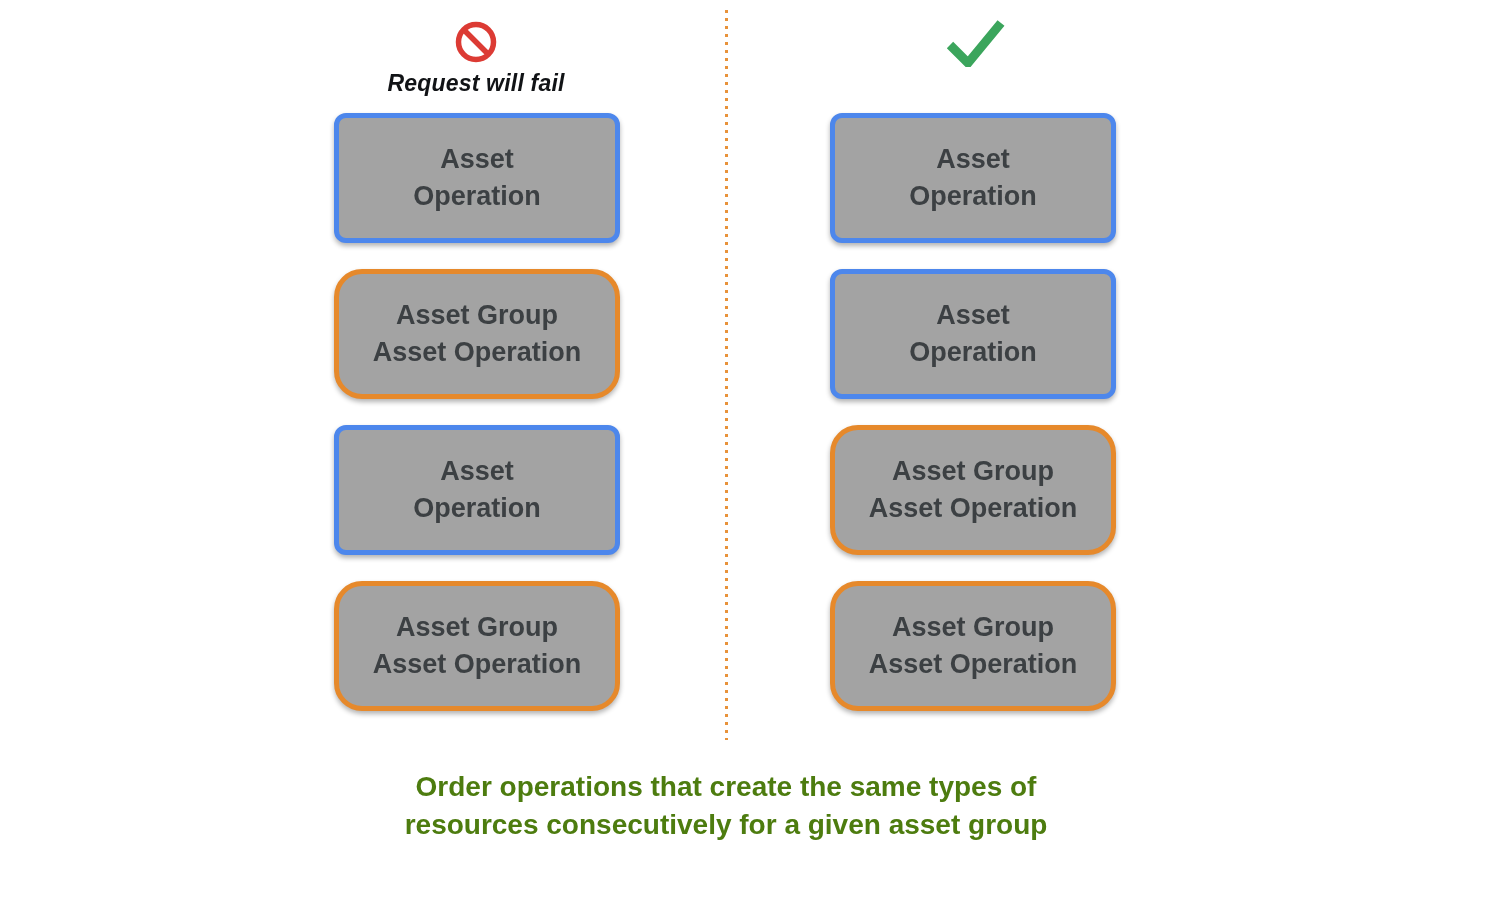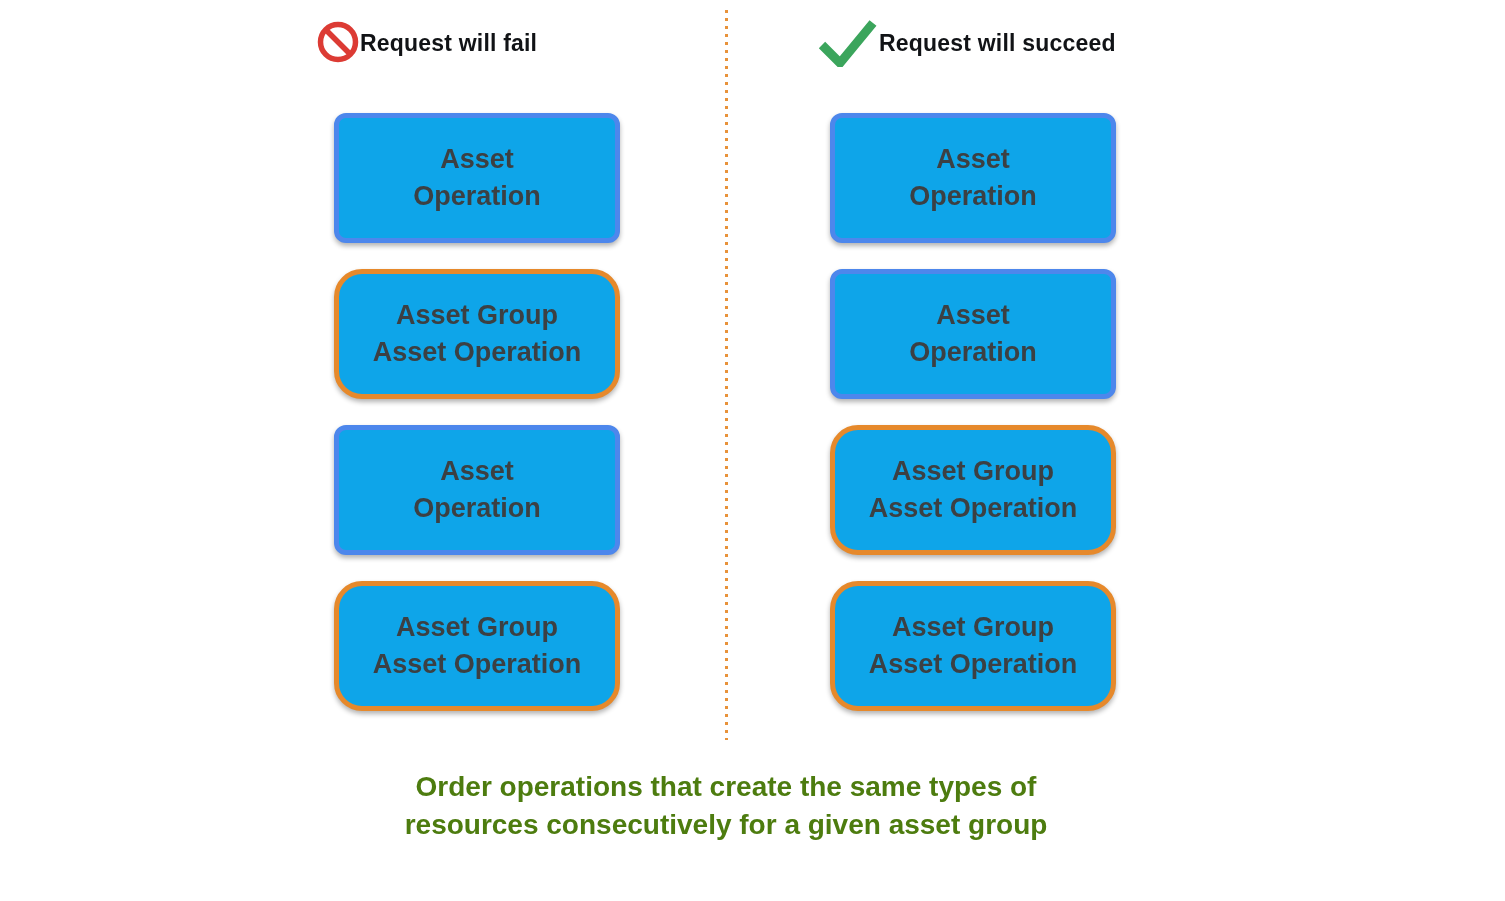--- a/index.html
+++ b/index.html
@@ -15,22 +15,23 @@
     background: #ffffff;
     overflow: hidden;
   }
 
   
   .col-header {
     position: absolute;
     top: 16px;
     width: 320px;
     display: flex;
-    flex-direction: row;
+    flex-direction: column;
     align-items: center;
+    font-style: italic;
   }
   .col-header.fail    { left: 316px; }
   .col-header.succeed { left: 815px; }
   .col-header .icon-wrap {
     height: 52px;
     display: flex;
     align-items: center;
     justify-content: center;
   }
   .col-header .hdr-label {
@@ -51,21 +52,21 @@
     flex-direction: column;
     gap: 26px;
   }
   .box-col.left  { left: 334px; }
   .box-col.right { left: 830px; }
 
   .op-box {
     box-sizing: border-box;
     height: 130px;
     border-radius: 12px;
-    background: #0ea5e9;
+    background: #a3a3a3;
     border: 5px solid transparent;
     box-shadow: 0 3px 5px rgba(0,0,0,0.30);
     display: flex;
     flex-direction: column;
     align-items: center;
     justify-content: center;
     text-align: center;
   }
   .op-box .line {
     font-size: 27px;
@@ -125,21 +126,20 @@
     </div>
     <div class="hdr-label">Request will fail</div>
   </div>
 
   <div class="col-header succeed">
     <div class="icon-wrap">
       <svg width="64" height="50" viewBox="0 0 64 50">
         <polyline points="7,28 25,46 58,6" fill="none" stroke="#3BA55C" stroke-width="9" stroke-linecap="butt" stroke-linejoin="miter"></polyline>
       </svg>
     </div>
-    <div class="hdr-label">Request will succeed</div>
   </div>
 
   <div class="divider"></div>
 
   <div class="box-col left">
     <div class="op-box blue">
       <div class="line">Asset</div>
       <div class="line">Operation</div>
     </div>
     <div class="op-box orange">

